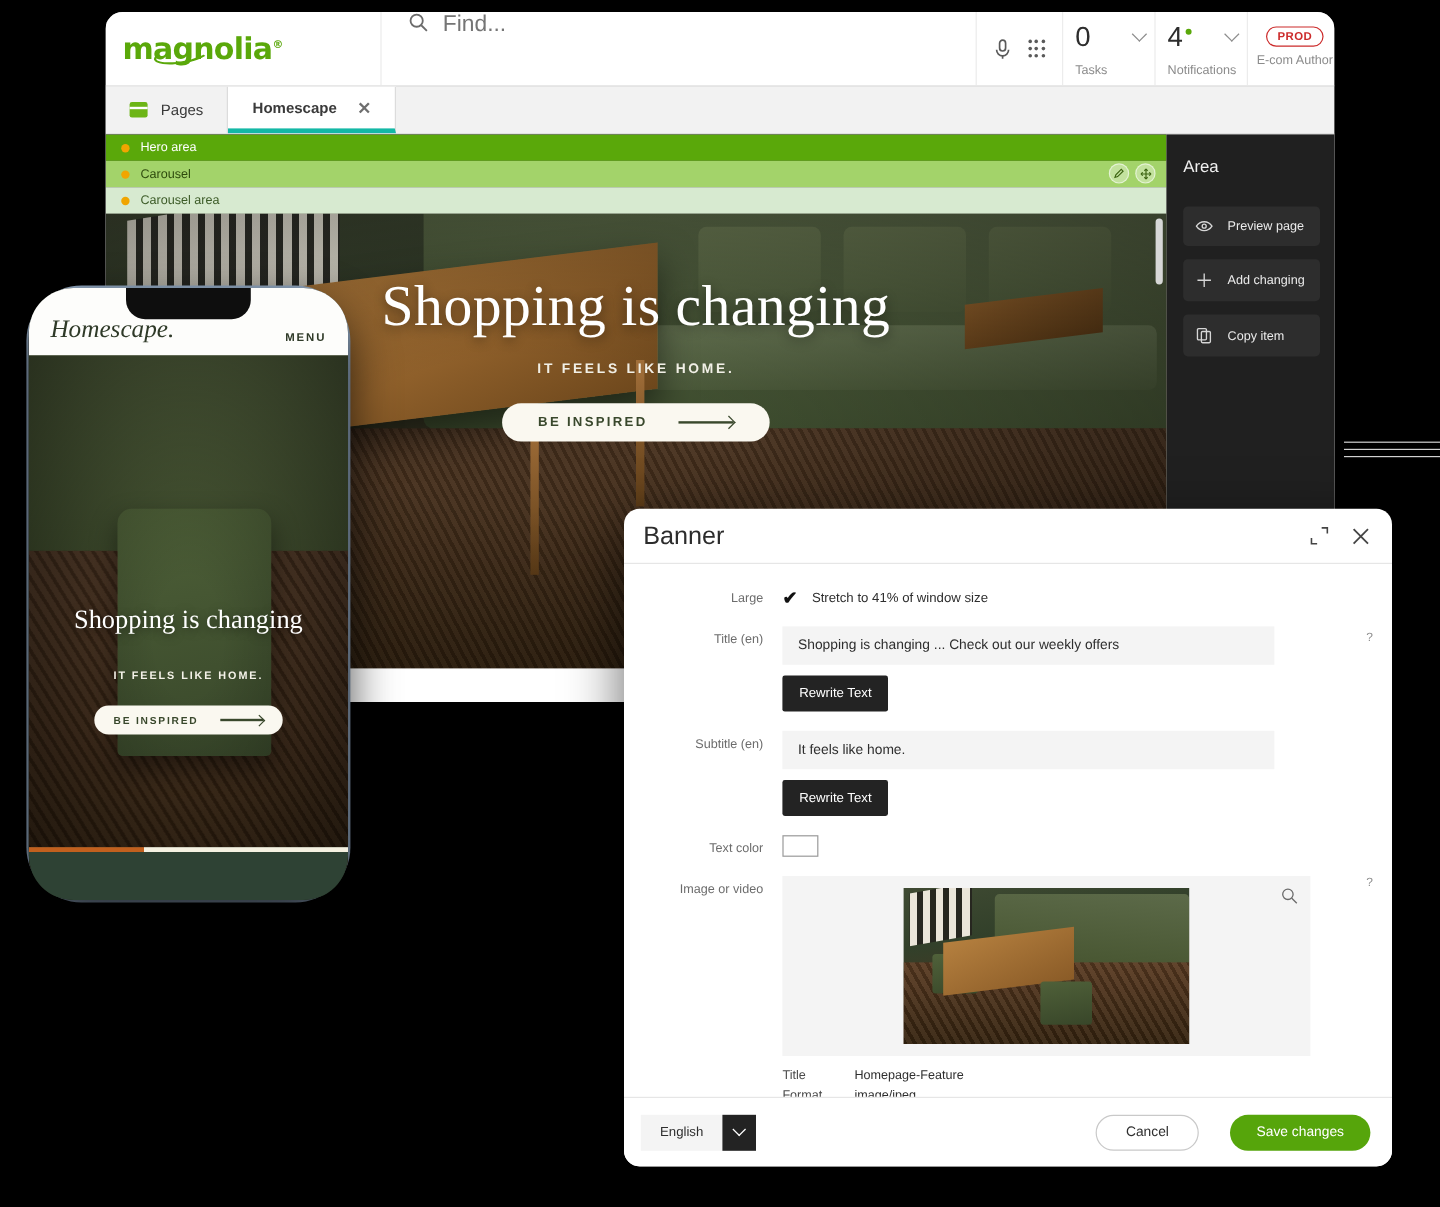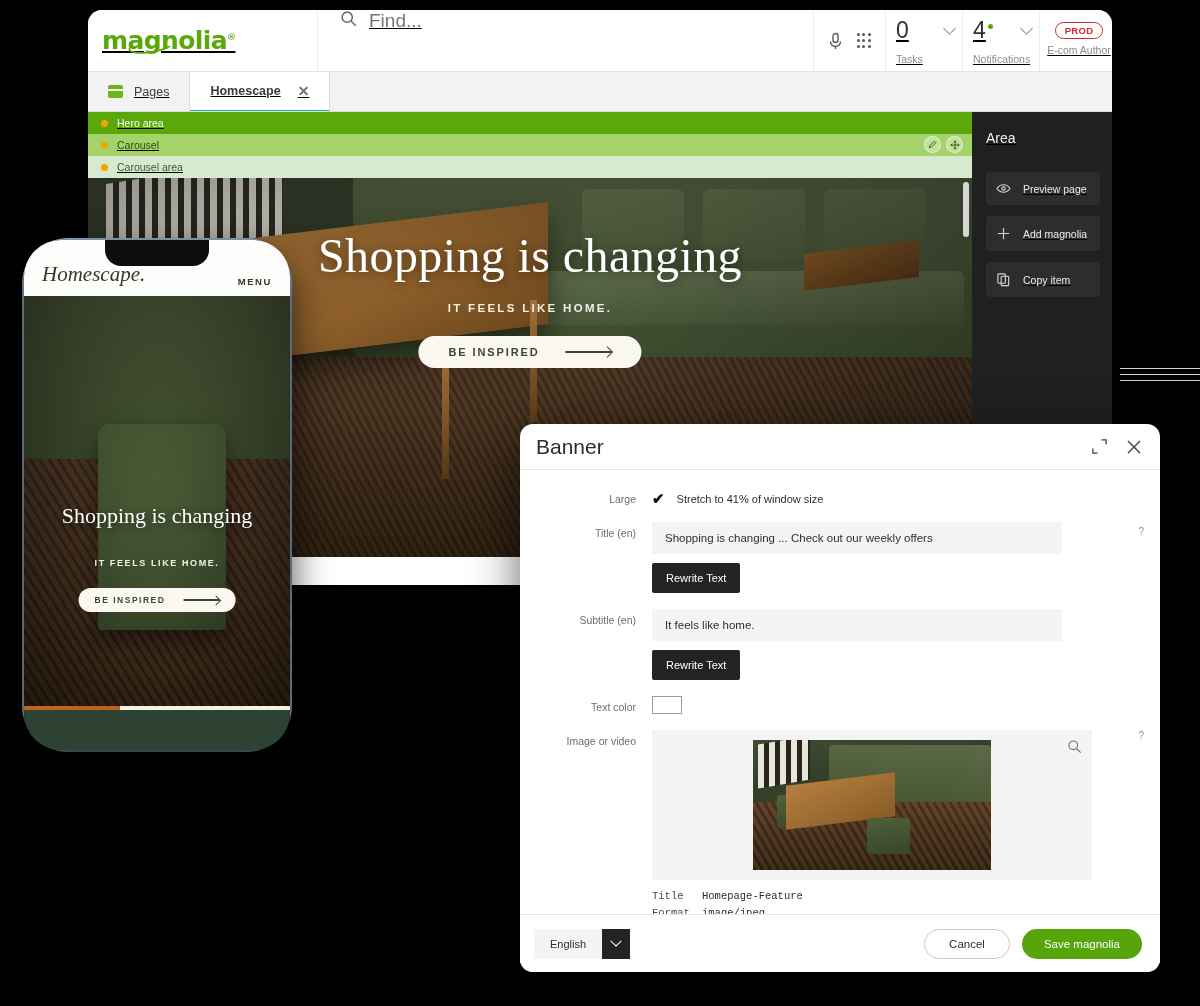--- a/index.html
+++ b/index.html
@@ -10,21 +10,20 @@
     font-family: "Liberation Sans", sans-serif;
     overflow: hidden;
   }
   #root { position: relative; width: 1200px; height: 1006px; background: #000; }
 
   
   .desktop-window {
     position: absolute; left: 88px; top: 10px; width: 1024px; height: 575px;
     background: #a3a3a3; border-radius: 14px; overflow: hidden;
     box-shadow: 0 6px 26px rgba(0,0,0,.55);
-    text-decoration: underline;
   }
   .mgnl-topbar {
     position: relative; height: 62px; background: #fff; display: flex; align-items: stretch;
     border-bottom: 1px solid #e3e3e3;
   }
   .mgnl-logo-cell {
     width: 230px; display: flex; align-items: center; padding-left: 14px;
     border-right: 1px solid #ececec;
   }
   .mgnl-logo { font-size: 25px; font-weight: 700; color: #5aa80a; letter-spacing: -.6px;
@@ -70,21 +69,21 @@
   }
   .env-cell .lbl { font-size: 10.5px; color: #8c8c8c; margin-top: 5px; }
 
   
   .mgnl-tabs { height: 40px; background: #f2f2f2; display: flex; align-items: stretch;
     border-bottom: 1px solid #dcdcdc; }
   .mgnl-tab {
     display: flex; align-items: center; gap: 11px; padding: 0 20px; font-size: 12.5px;
     color: #3a3a3a; background: #f2f2f2; border-right: 1px solid #dcdcdc; cursor: pointer;
   }
-  .mgnl-tab.active { background: #fff; font-weight: 700; border-bottom: 1px solid #14b8a6; }
+  .mgnl-tab.active { background: #fff; font-weight: 700; border-bottom: 4px solid #14b8a6; }
   .tab-pages-icon { width: 15px; height: 13px; background: #6cb516; border-radius: 2px;
     position: relative; }
   .tab-pages-icon:after { content:""; position:absolute; left:0; top:4px; width:100%;
     height:1.6px; background:#fff; }
   .tab-close { font-size: 14px; color: #6e6e6e; margin-left: 6px; line-height: 1; }
 
   
   .editor-body { position: relative; height: 473px; background: #fff; display: flex; }
   .editor-canvas { position: relative; flex: 1; overflow: hidden; background: #2a2a22; }
 
@@ -320,36 +319,36 @@
     background: linear-gradient(160deg,#b5803f,#8a5b27); transform: skewY(-7deg); }
   .media-img .m-blinds { position:absolute; left:2%; top:0; width:22%; height:34%;
     background: repeating-linear-gradient(90deg,#eae5d9 0 6px,#26261f 6px 11px);
     transform: skewY(-10deg); }
   .media-img .m-chair1 { position:absolute; left:10%; top:42%; width:16%; height:26%;
     background: linear-gradient(170deg,#50613a,#3a492a); border-radius: 3px; }
   .media-img .m-chair2 { position:absolute; left:48%; top:60%; width:18%; height:28%;
     background: linear-gradient(170deg,#4f6039,#384629); border-radius: 3px; }
   .search-mag { position: absolute; right: 10px; top: 9px; color: #6a6a6a; cursor: pointer; }
   .meta-rows { margin-top: 10px; font-size: 10.5px; color: #2e2e2e; }
-  .meta-row { display: flex; gap: 6px; margin-bottom: 5px; font-family: Liberation Mono, monospace; }
+  .meta-row { display: flex; gap: 16px; margin-bottom: 5px; }
   .meta-row .mk { width: 44px; color: #4a4a4a; }
   .meta-row .mv { color: #2e2e2e; }
 
   .dlg-foot {
     height: 58px; flex: none; border-top: 1px solid #e6e6e6; display: flex;
     align-items: center; justify-content: space-between; padding: 0 18px 0 14px; background: #fff;
   }
   .lang-select { display: flex; align-items: stretch; height: 30px; cursor: pointer; }
   .lang-select .lv { background: #f4f4f4; display: flex; align-items: center; padding: 0 16px;
     font-size: 11px; color: #2e2e2e; }
   .lang-select .lc { background: #232323; width: 28px; display: flex; align-items: center;
     justify-content: center; }
   .lang-select .lc i { width: 8px; height: 8px; border-right: 1.6px solid #fff;
     border-bottom: 1.6px solid #fff; transform: rotate(45deg) translate(-2px,-2px); display:block; }
-  .foot-btns { display: flex; align-items: center; gap: 12px; }
+  .foot-btns { display: flex; align-items: center; gap: 26px; }
   .btn-cancel {
     border: 1px solid #c9c9c9; background: #fff; border-radius: 17px; padding: 8px 24px;
     font-size: 11.5px; color: #2e2e2e; cursor: pointer; font-family: "Liberation Sans", sans-serif;
   }
   .btn-save {
     border: none; background: #56a50b; color: #fff; border-radius: 17px; padding: 9px 22px;
     font-size: 11.5px; cursor: pointer; font-family: "Liberation Sans", sans-serif;
   }
 
   
@@ -502,21 +501,21 @@
               <circle cx="8" cy="7" r="1.8"></circle>
           </svg>
           <span>Preview page</span>
         </div>
 
         <div class="side-action">
           <svg width="15" height="15" viewBox="0 0 16 16" fill="none" stroke="currentColor" stroke-width="1.2">
             <line x1="8" y1="2" x2="8" y2="14"></line>
               <line x1="2" y1="8" x2="14" y2="8"></line>
           </svg>
-          <span>Add magnolia</span>
+          <span>Add changing</span>
         </div>
 
         <div class="side-action">
           <svg width="15" height="15" viewBox="0 0 16 16" fill="none" stroke="currentColor" stroke-width="1.2">
             <rect x="2" y="2" width="8" height="10" rx="1"></rect>
               <rect x="5.5" y="4.5" width="8" height="10" rx="1"></rect>
           </svg>
           <span>Copy item</span>
         </div>
       </div>
@@ -643,18 +642,18 @@
 
     <div class="dlg-foot">
       <div class="lang-select">
         <span class="lv">English</span>
         <span class="lc">
             <i></i>
           </span>
       </div>
       <div class="foot-btns">
         <button class="btn-cancel">Cancel</button>
-        <button class="btn-save">Save magnolia</button>
+        <button class="btn-save">Save changes</button>
       </div>
     </div>
   </div>
 
 </div>
 
 </body></html>

